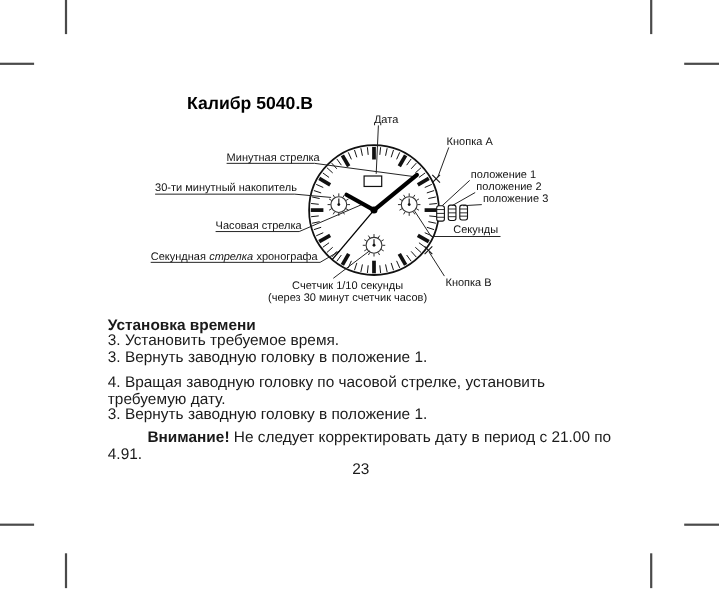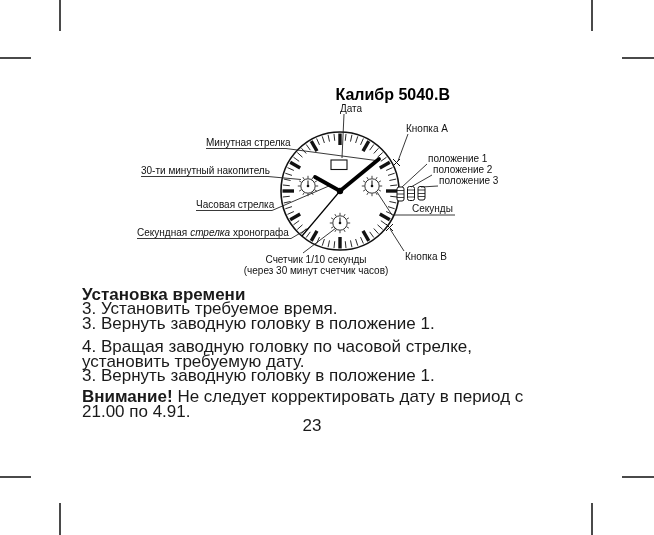--- a/index.html
+++ b/index.html
@@ -1,36 +1,36 @@
 <!DOCTYPE html>
 <html><head>
 <meta charset="utf-8">
 <style>
   html,body{margin:0;padding:0;background:#fff;}
   .page{position:relative;width:654px;height:535px;background:#ffffff;overflow:hidden;
         font-family:"Liberation Sans",sans-serif;color:#1a1a1a;}
   .crop{position:absolute;background:#4a4a4a;}
-  .title{position:absolute;left:170px;top:86px;width:280px;text-align:right;
+  .title{position:absolute;left:170px;top:86px;width:280px;text-align:left;
          font-size:16px;font-weight:bold;color:#000;}
   svg{position:absolute;left:0;top:0;}
   .dlabel{font-family:"Liberation Sans",sans-serif;font-size:10px;fill:#111;}
   .leader{fill:none;stroke:#222;stroke-width:0.9;}
   .rim{fill:#fff;stroke:#111;stroke-width:1.6;}
   .sub-c{fill:#fff;stroke:#333;stroke-width:1;}
   .sub-hand{stroke:#333;stroke-width:1.2;}
   .thick-hand{stroke:#000;stroke-width:3.8;stroke-linecap:round;}
   .thin-hand{stroke:#000;stroke-width:1.2;}
   .cyl{fill:#fff;stroke:#111;stroke-width:1;}
   .cyl-line{stroke:#111;stroke-width:0.8;}
   .pusher{stroke:#111;stroke-width:1;}
-  .textblock{position:absolute;left:82px;top:288px;width:470px;font-size:17px;line-height:14.4px;}
+  .textblock{position:absolute;left:98px;top:288px;width:470px;font-size:14px;line-height:14.4px;}
   .tb-head{font-weight:bold;}
   .sec2{margin-top:9px;}
   .warn{margin-top:7px;}
-  .warn b{font-weight:bold;}
+  .warn b{font-weight:bold;margin-left:36px;}
   .pagenum{text-align:center;width:460px;}
 </style>
 </head>
 <body>
 
 <div class="page">
 
   <div class="crop" style="left:59px;top:0;width:2px;height:31px"></div>
   <div class="crop" style="left:0;top:57px;width:31px;height:2px"></div>
   <div class="crop" style="left:591px;top:0;width:2px;height:31px"></div>

